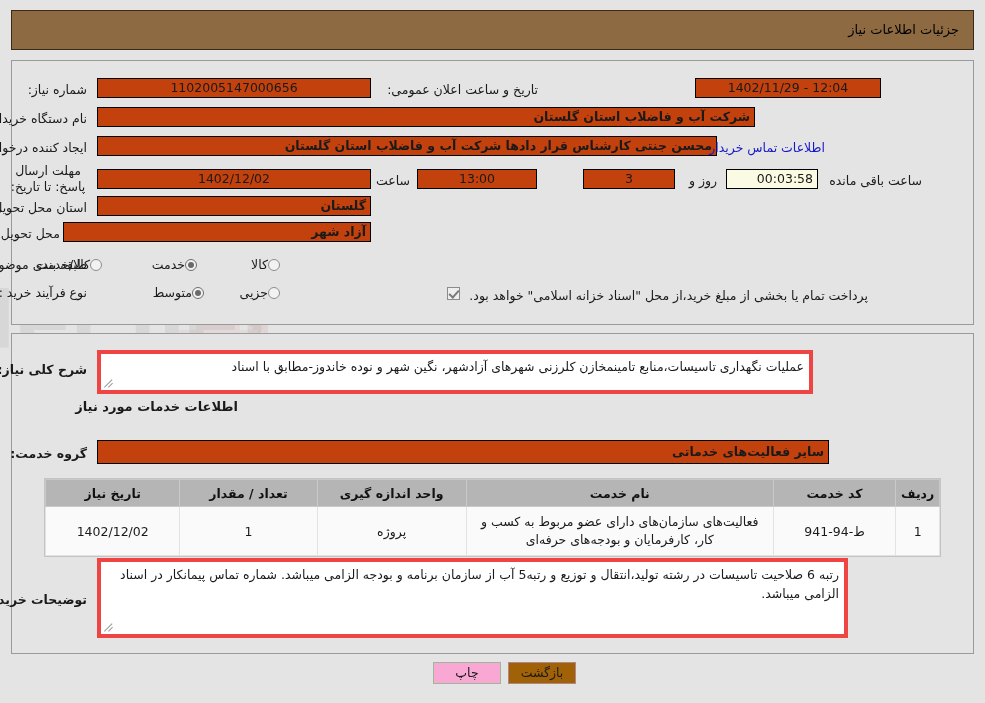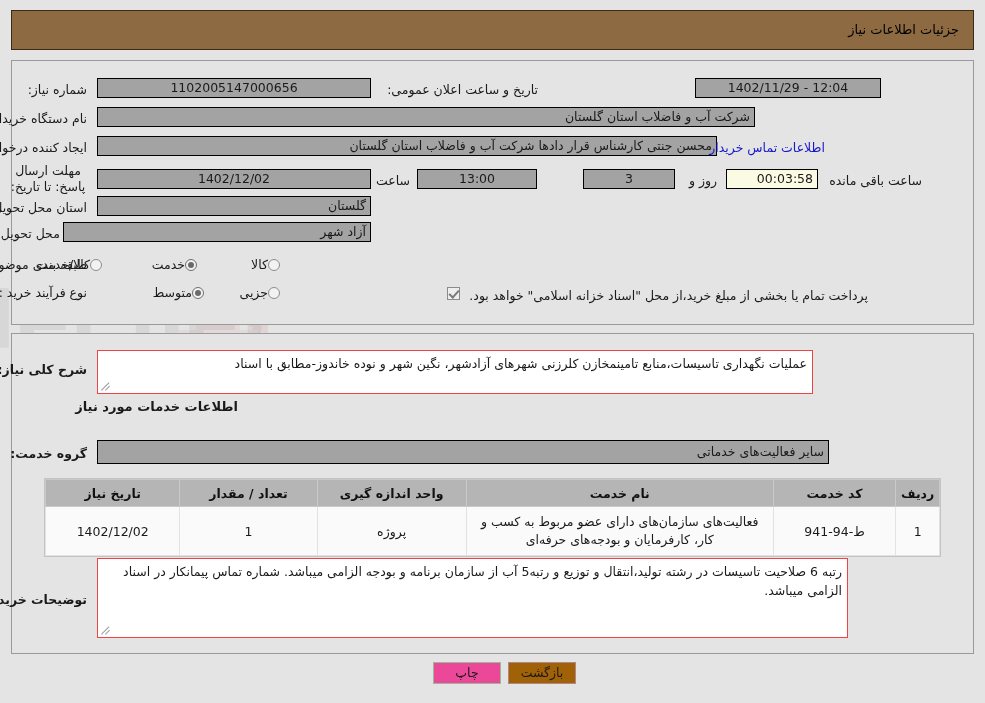--- a/index.html
+++ b/index.html
@@ -68,33 +68,33 @@
     font-size: 12.5px;
     color: #1a1a1a;
     z-index: 3;
   }
   .lbl-bold { font-weight: bold; }
 
   .fld {
     position: absolute;
     box-sizing: border-box;
     border: 1px solid #000000;
-    background: #a3a3a3;
+    background: #c2410c;
     font-family: "DejaVu Sans", "Liberation Sans", sans-serif;
     font-size: 12.5px;
     color: #1a1a1a;
     line-height: 18px;
     height: 20px;
     padding: 0 4px;
     overflow: hidden;
     white-space: nowrap;
     z-index: 3;
   }
   .fld-center { text-align: center; }
-  .fld-right  { text-align: right; }
+  .fld-right  { text-align: right; font-weight: bold; }
   .fld-timer  { background: #fbfbe4; text-align: right; }
 
   .link {
     position: absolute;
     color: #1818c8;
     font-size: 12.5px;
     white-space: nowrap;
     cursor: pointer;
     z-index: 3;
   }
@@ -143,21 +143,21 @@
     width: 4px; height: 8px;
     border: solid #7a7a7a;
     border-width: 0 2px 2px 0;
     transform: rotate(42deg);
   }
 
   
   .ta {
     position: absolute;
     box-sizing: border-box;
-    border: 1px solid #ef4444;
+    border: 4px solid #ef4444;
     background: #ffffff;
     font-size: 12.5px;
     line-height: 19px;
     color: #1a1a1a;
     padding: 3px 5px 0 5px;
     text-align: right;
     overflow: hidden;
     z-index: 3;
   }
   .ta .grip {
@@ -231,21 +231,21 @@
     height: 22px;
     line-height: 20px;
     text-align: center;
     font-size: 12.5px;
     border: 1px solid #7e7e7e;
     cursor: pointer;
     z-index: 3;
     padding: 0 6px;
     white-space: nowrap;
   }
-  .btn-print  { background: #ec4899; border-color: #9bb897; color: #1a1a1a; }
+  .btn-print  { background: #f9a8d4; border-color: #9bb897; color: #1a1a1a; }
   .btn-back   { background: #a16207; border-color: #b08686; color: #1a1a1a; }
 </style>
 </head>
 <body>
 
 <div class="watermark">
   <svg width="985" height="703" viewBox="0 0 985 703">
     <g opacity="0.20">
       <path d="M210 255 L238 240 L238 320 L210 335 Z" fill="#cf8d8d"></path>
       <path d="M238 240 L268 255 L268 335 L238 320 Z" fill="#d89a9a"></path>

